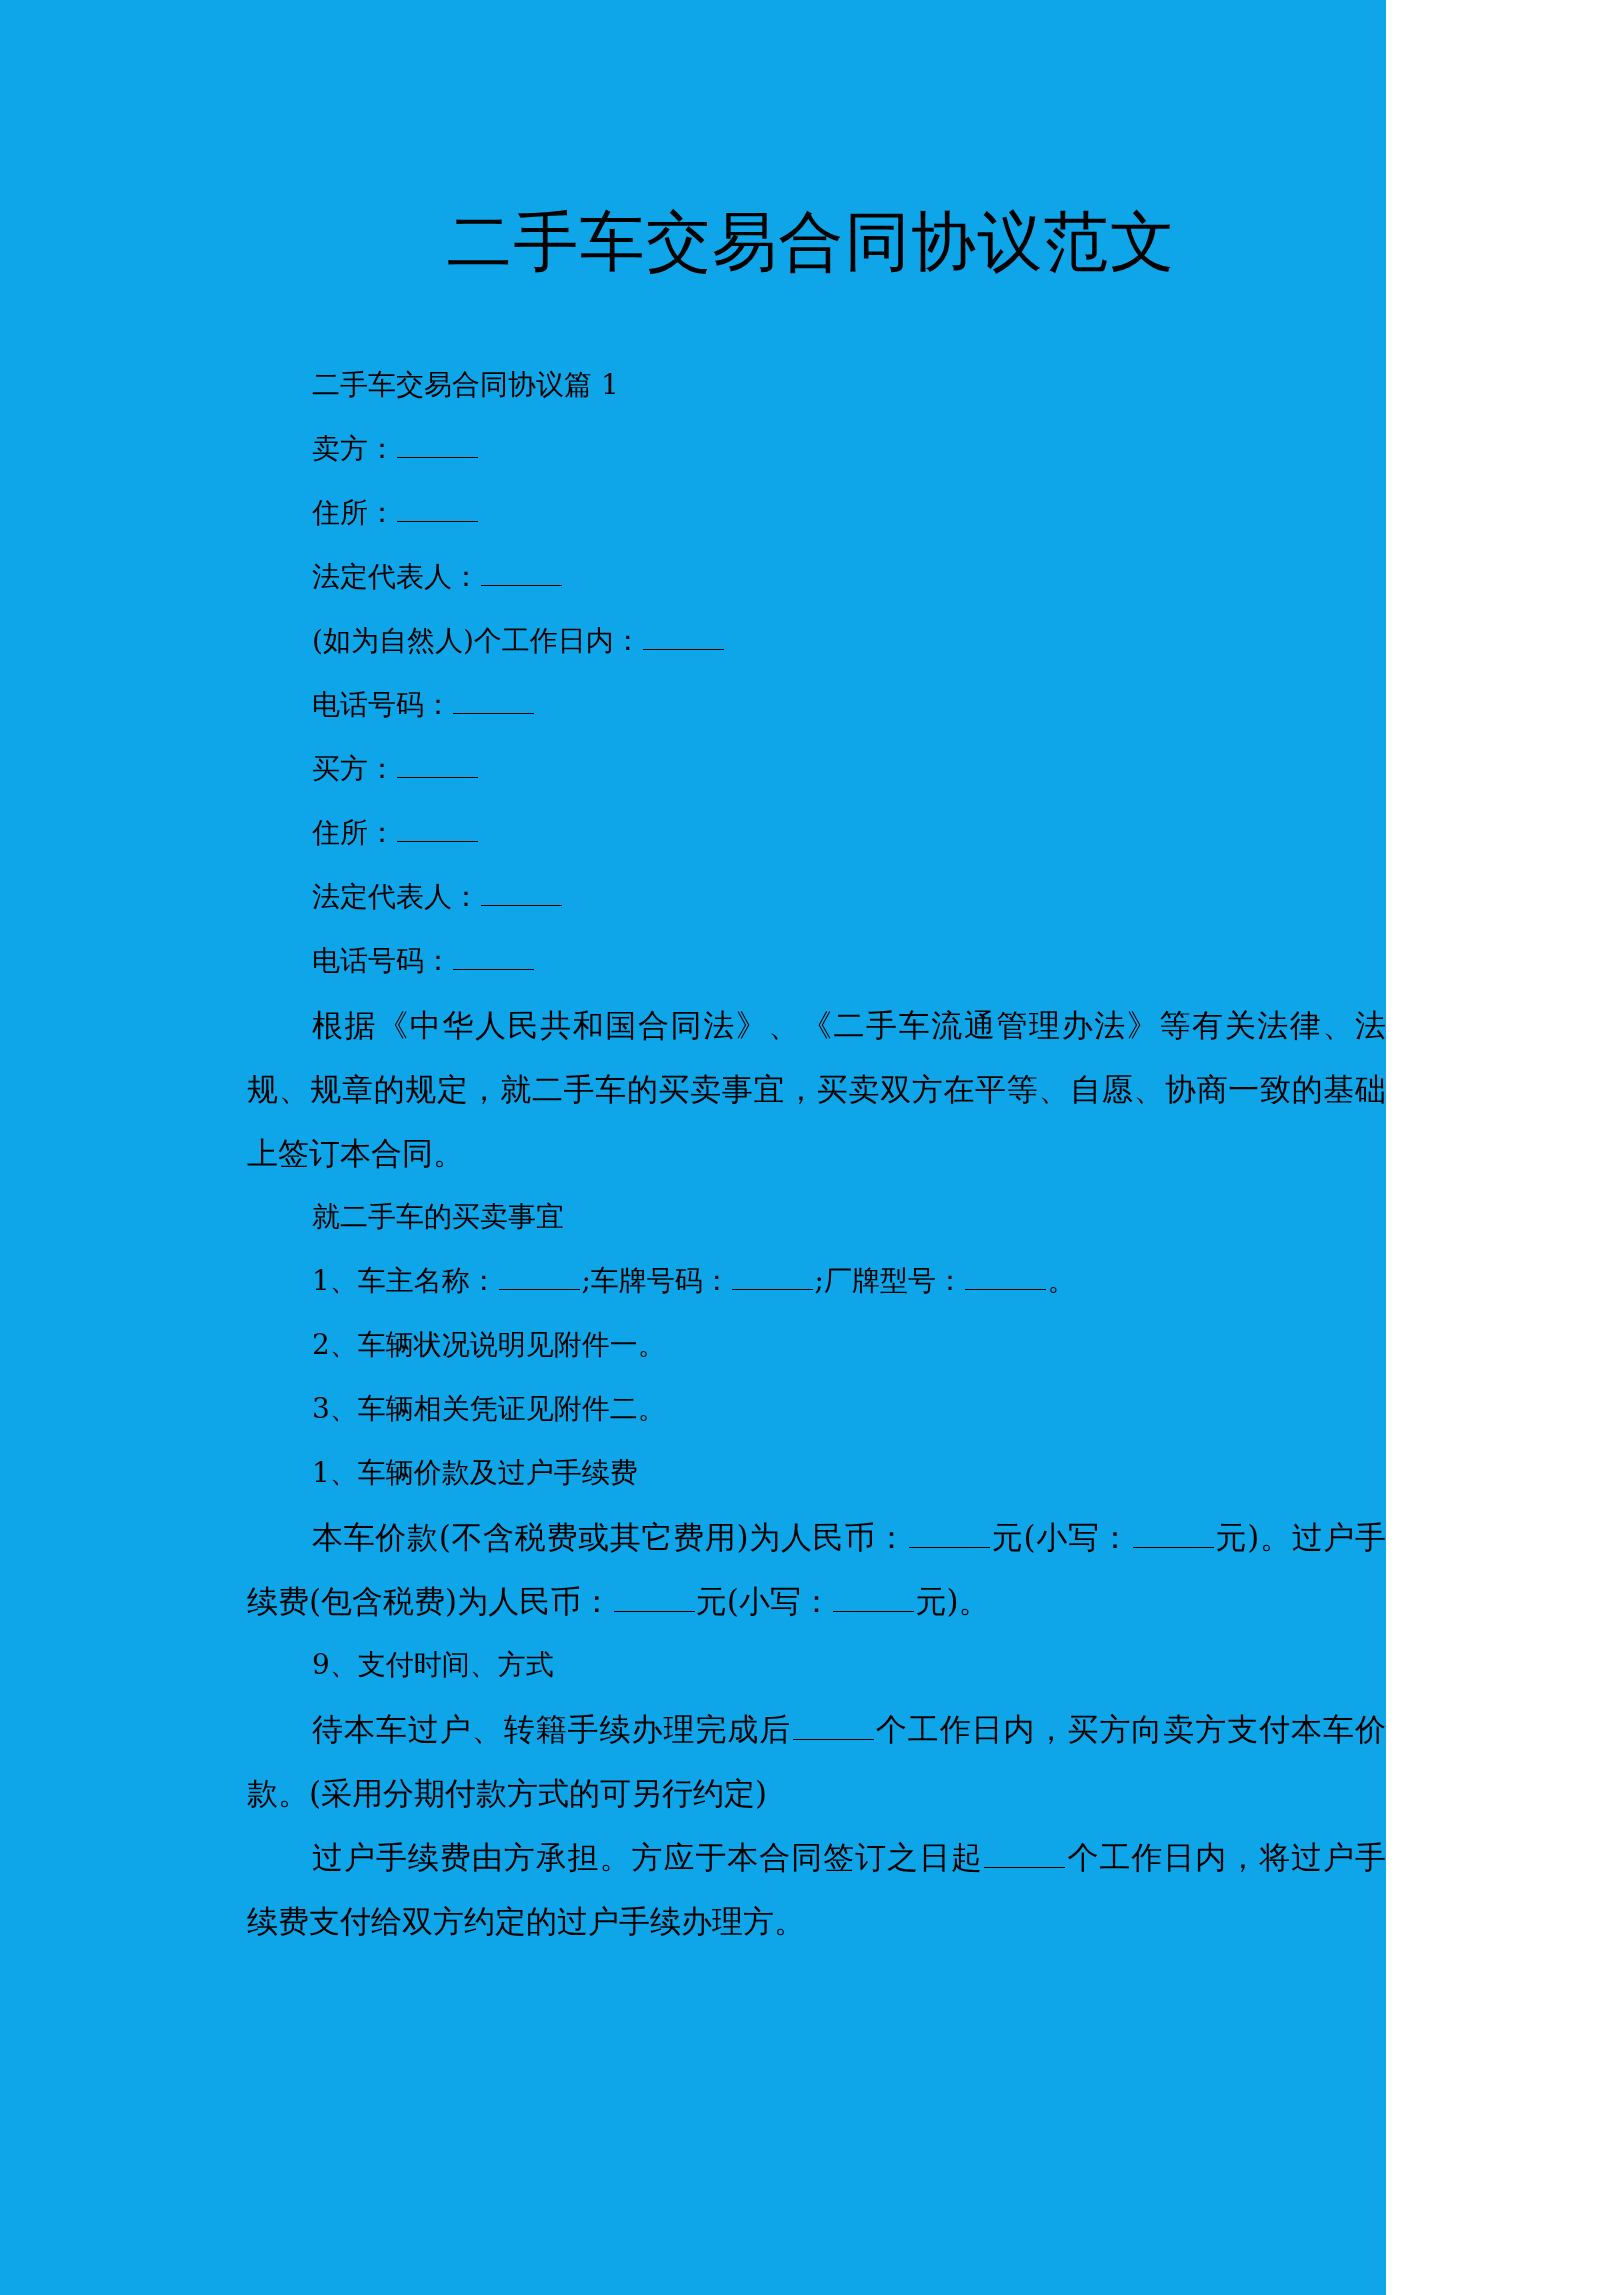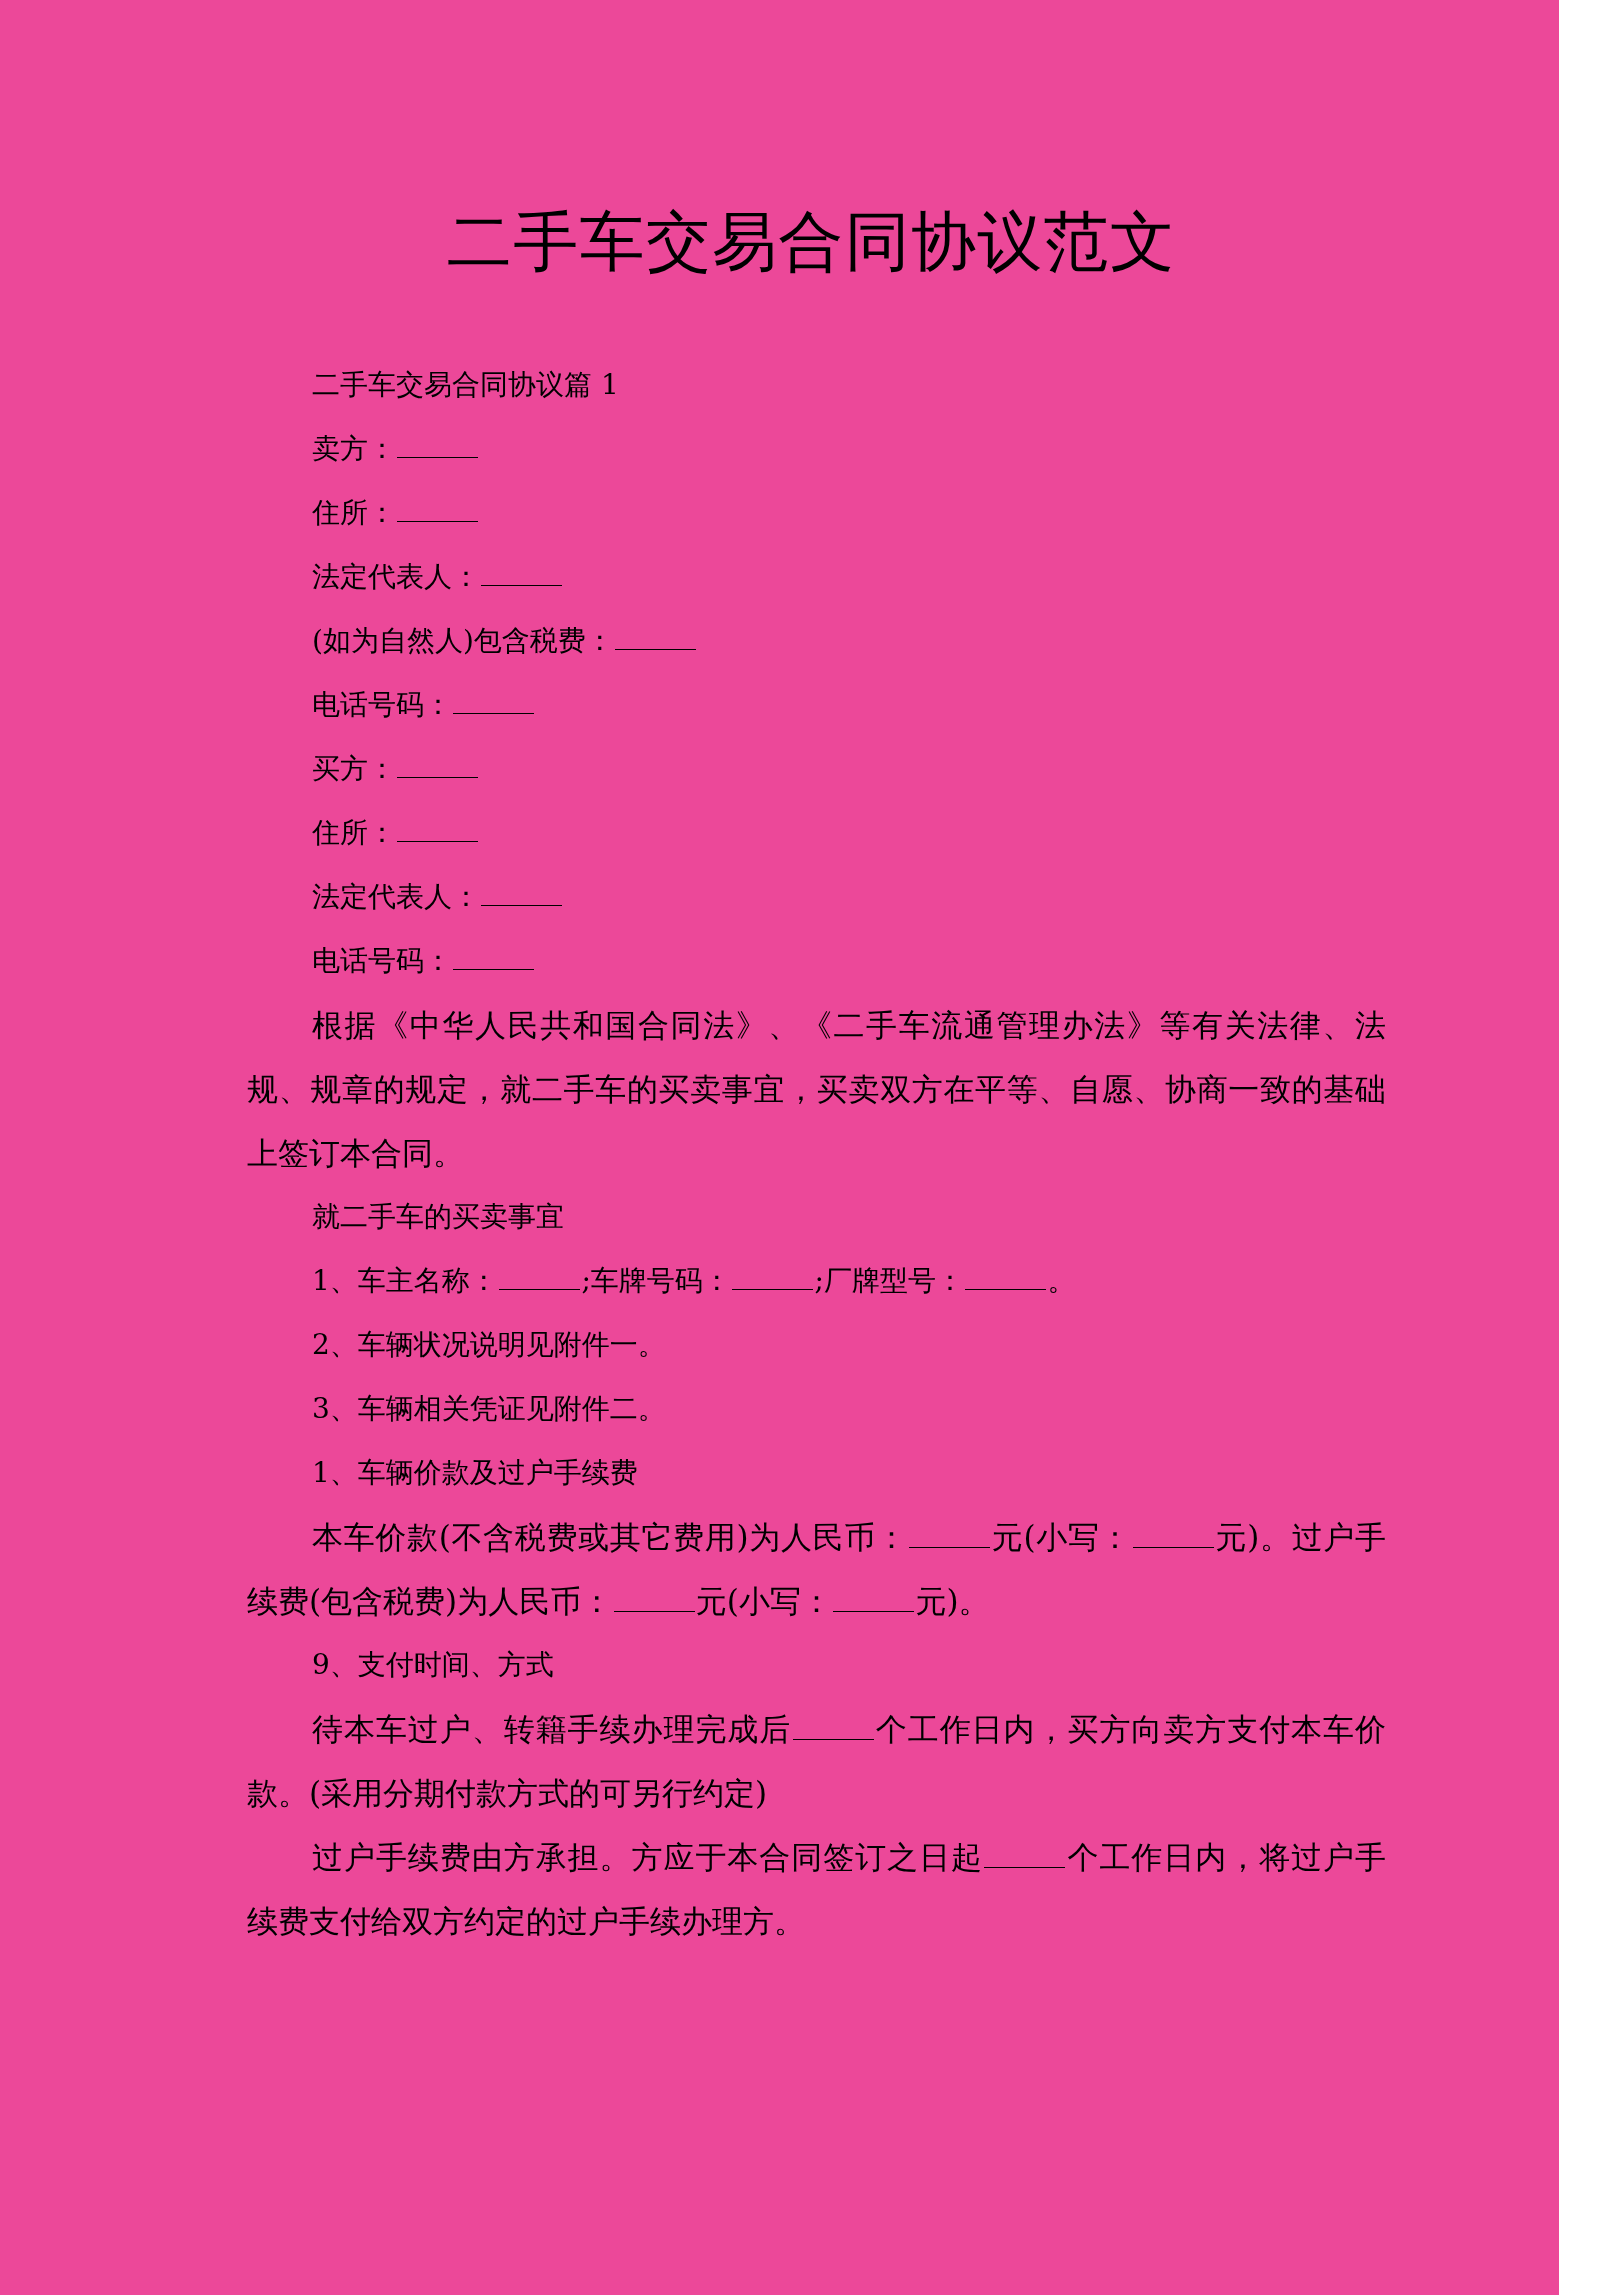--- a/index.html
+++ b/index.html
@@ -12,23 +12,23 @@
       height: 2295px;
       position: relative;
       overflow: hidden;
       font-family: "DejaVu Serif", "Liberation Serif", serif;
       color: #000000;
     }
     .page {
       position: absolute;
       left: 0;
       top: 0;
-      width: 1559px;
+      width: 1386px;
       height: 2295px;
-      background: #ec4899;
+      background: #0ea5e9;
     }
     .title {
       position: absolute;
       left: 0;
       top: 196px;
       width: 1623px;
       text-align: center;
       font-size: 65px;
       line-height: 92px;
       letter-spacing: 1.3px;
@@ -75,21 +75,21 @@
 
   <h1 class="title">二手车交易合同协议范文</h1>
 
   <div class="body">
 
     <p class="line indent">二手车交易合同协议篇 1</p>
 
     <p class="line indent"><span>卖方：</span><span class="blank"></span></p>
     <p class="line indent"><span>住所：</span><span class="blank"></span></p>
     <p class="line indent"><span>法定代表人：</span><span class="blank"></span></p>
-    <p class="line indent"><span>(如为自然人)包含税费：</span><span class="blank"></span></p>
+    <p class="line indent"><span>(如为自然人)个工作日内：</span><span class="blank"></span></p>
     <p class="line indent"><span>电话号码：</span><span class="blank"></span></p>
 
     <p class="line indent"><span>买方：</span><span class="blank"></span></p>
     <p class="line indent"><span>住所：</span><span class="blank"></span></p>
     <p class="line indent"><span>法定代表人：</span><span class="blank"></span></p>
     <p class="line indent"><span>电话号码：</span><span class="blank"></span></p>
 
     <p class="para">根据《中华人民共和国合同法》、《二手车流通管理办法》等有关法律、法规、规章的规定，就二手车的买卖事宜，买卖双方在平等、自愿、协商一致的基础上签订本合同。</p>
 
     <p class="line indent">就二手车的买卖事宜</p>

